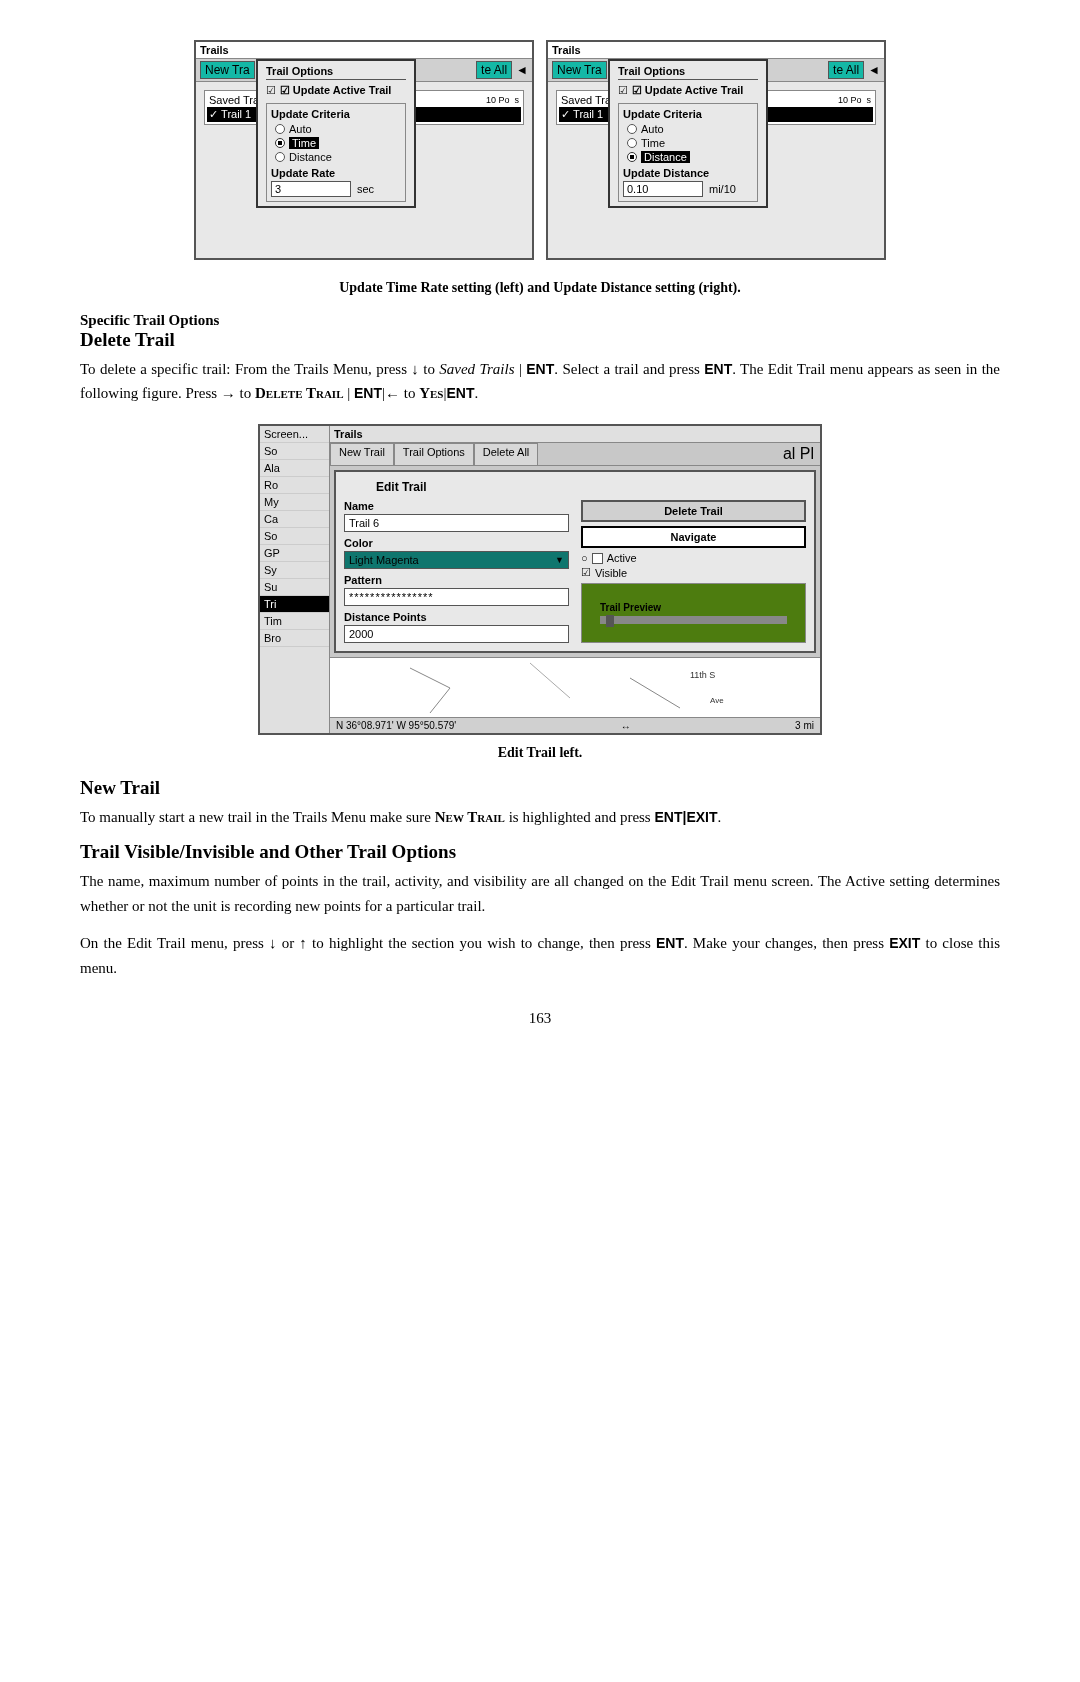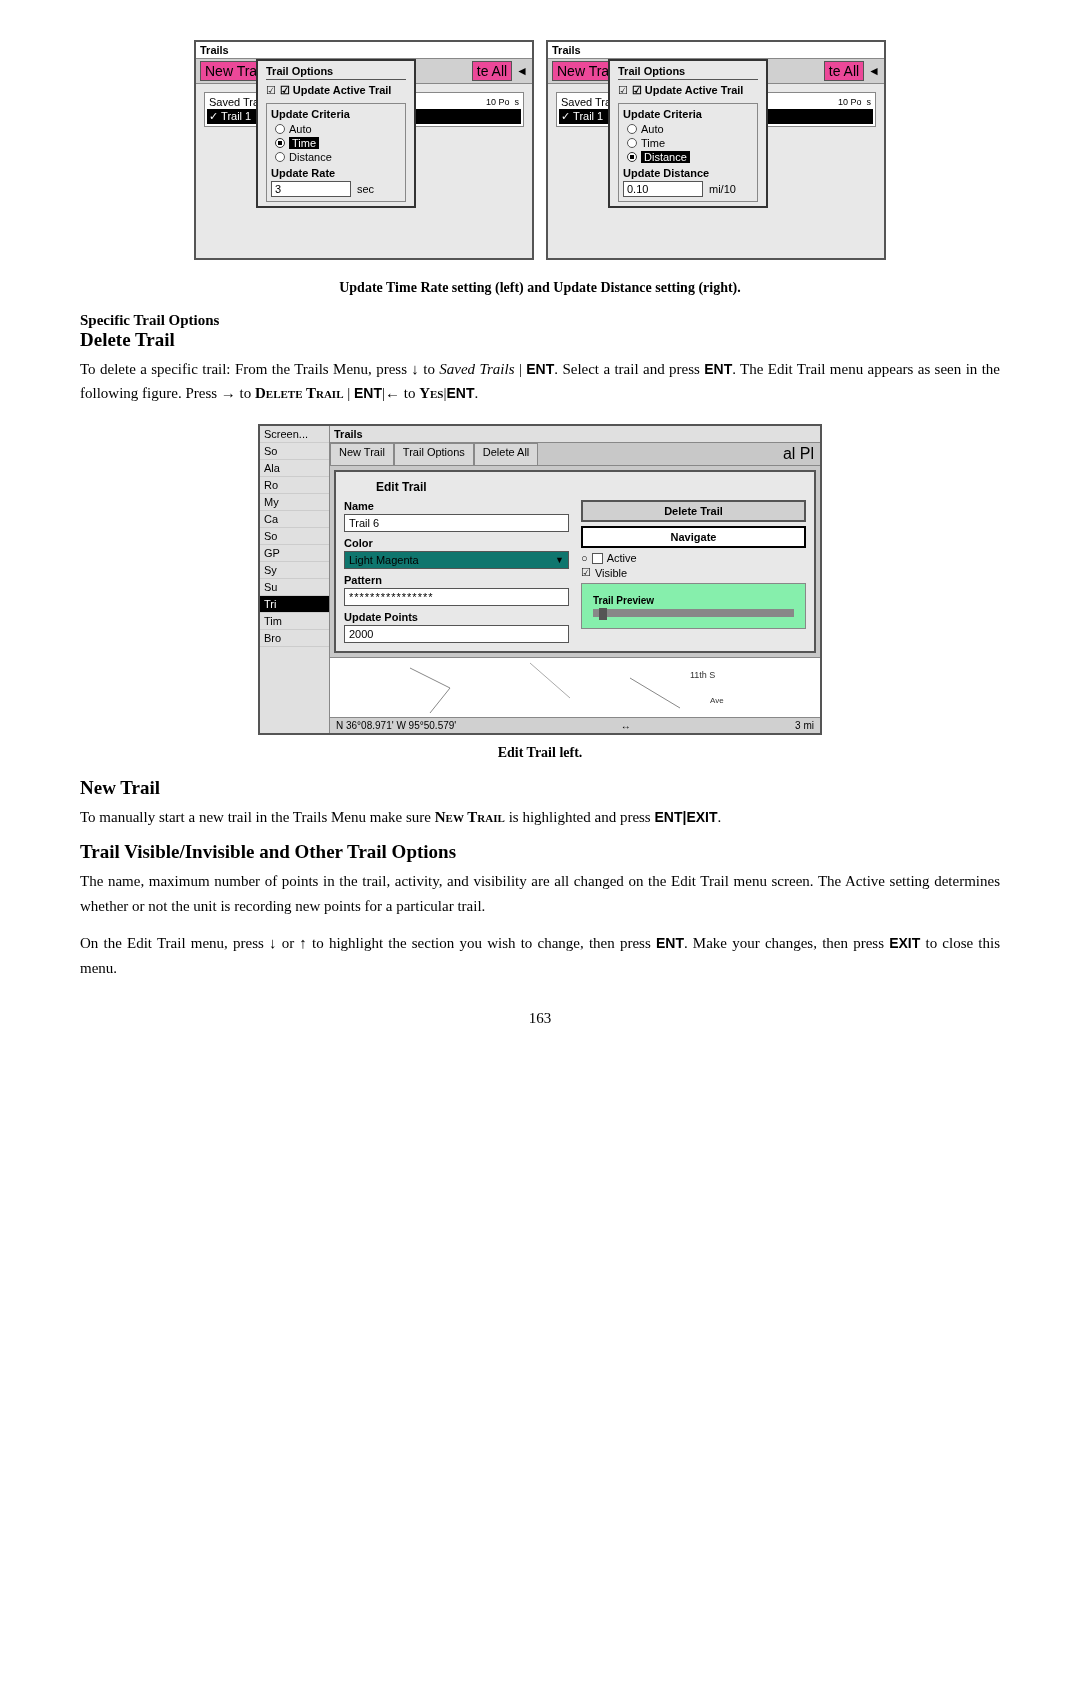--- a/index.html
+++ b/index.html
@@ -71,23 +71,23 @@
 
     .trail-options-popup .menu-item {
       font-size: 11px;
       padding: 1px 0;
       display: flex;
       align-items: center;
       gap: 4px;
     }
 
     .btn-small {
-      background: #ec4899;
+      background: #14b8a6;
       border: 1px solid #555;
-      font-size: 14px;
+      font-size: 12px;
       padding: 1px 4px;
       cursor: pointer;
     }
 
     .screen-trails-list {
       background: #fff;
       border: 1px solid #888;
       margin: 4px;
       padding: 2px;
     }
@@ -355,23 +355,23 @@
       border: 1px solid #555;
       background: #fff;
       display: inline-flex;
       align-items: center;
       justify-content: center;
       font-size: 9px;
     }
 
     .trail-preview-section {
       border: 1px solid #888;
-      background: #86efac;
+      background: #4d7c0f;
       margin-top: 4px;
-      padding: 11px;
+      padding: 18px;
     }
 
     .trail-preview-title {
       font-size: 10px;
       font-weight: bold;
       margin-bottom: 3px;
     }
 
     .trail-preview-bar {
       height: 8px;
@@ -587,21 +587,21 @@
                 <span class="dropdown-arrow">▼</span>
               </div>
             </div>
 
             <div style="margin-top:5px;">
               <div class="edit-field-label">Pattern</div>
               <input class="pattern-field" type="text" value="****************" style="">
             </div>
 
             <div style="margin-top:5px;">
-              <div class="edit-field-label">Update Points</div>
+              <div class="edit-field-label">Distance Points</div>
               <input class="edit-input" type="text" value="2000" style="">
             </div>
           </div>
 
           <div>
 
             <div class="edit-btn">Delete Trail</div>
 
             <div class="edit-btn highlighted">Navigate</div>
 

